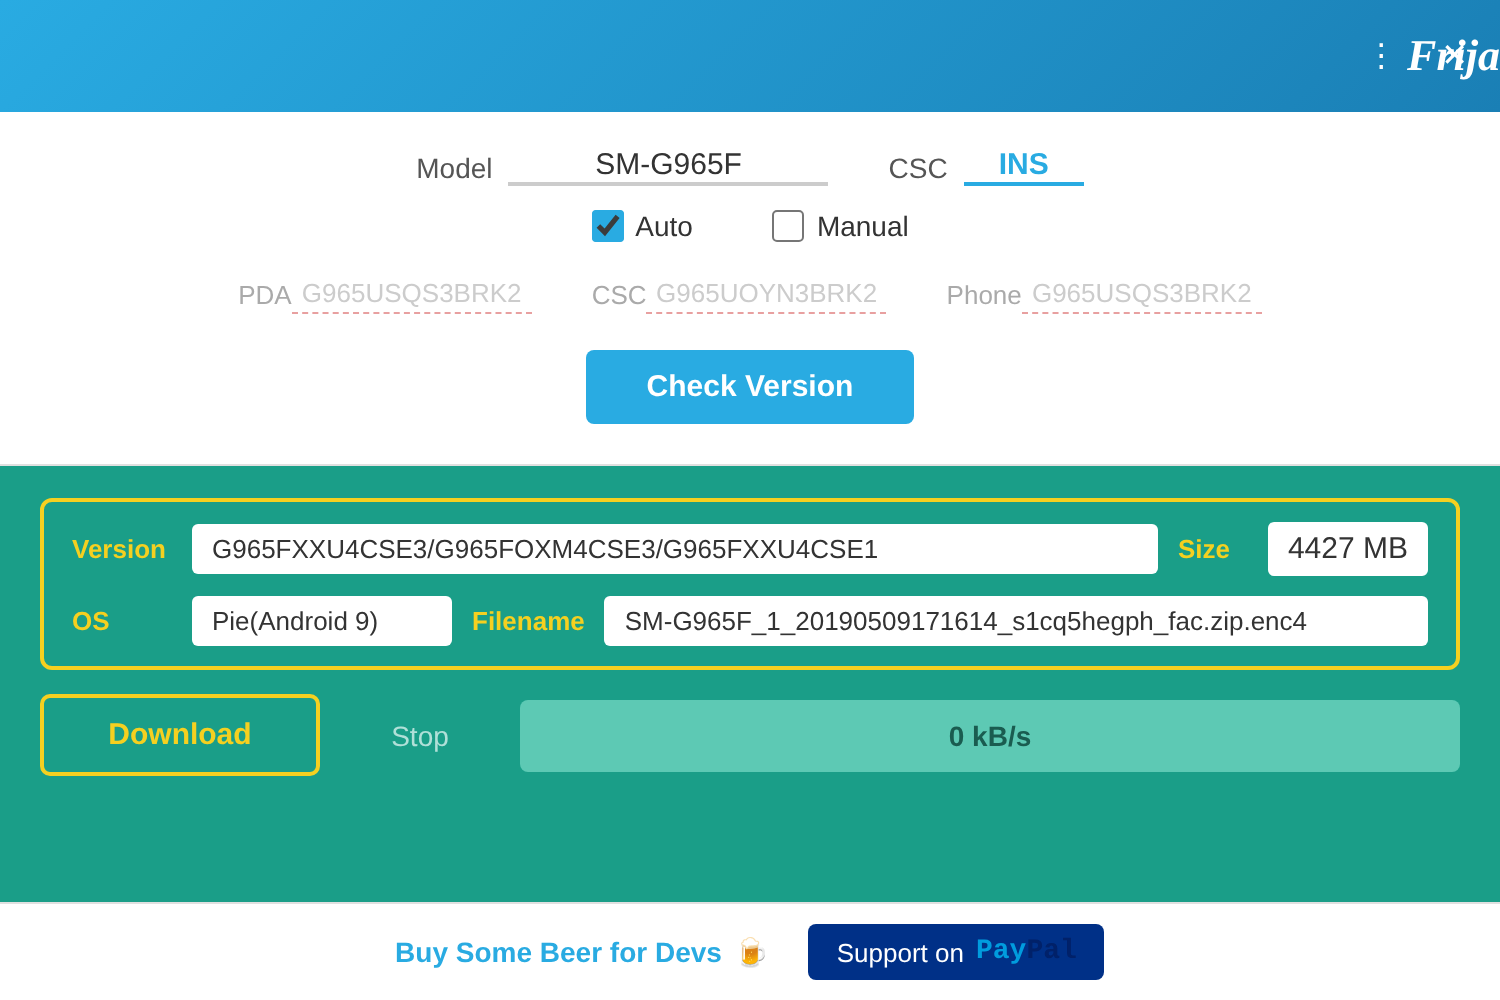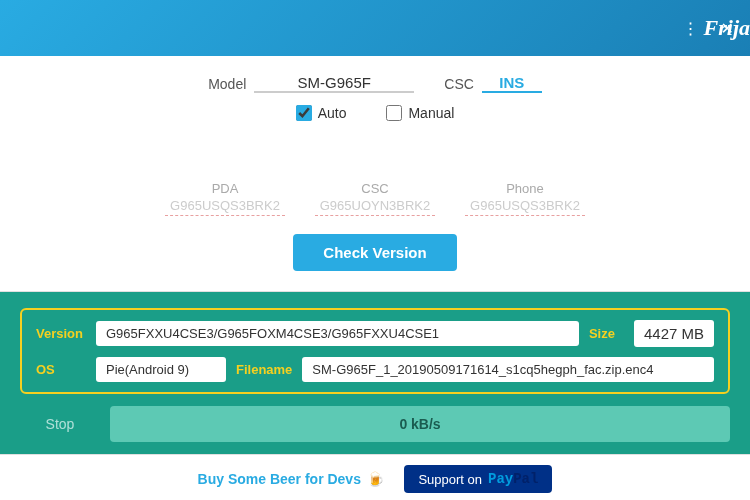--- a/index.html
+++ b/index.html
@@ -114,23 +114,22 @@
 
     .version-row {
       display: flex;
       align-items: center;
       justify-content: center;
       gap: 30px;
       margin-bottom: 18px;
     }
     .ver-field {
       display: flex;
-      flex-direction: column;
-      align-items: center;
-      margin-top: 42px;
+      flex-direction: row;
+      align-items: center;
     }
     .ver-label {
       font-size: 13px;
       color: #aaa;
       margin-bottom: 2px;
     }
     .ver-value {
       font-size: 13px;
       color: #ccc;
       border-bottom: 1px dashed #e8a0a0;
@@ -348,20 +347,21 @@
 
     <div class="info-row">
       <span class="info-label">OS</span>
       <span class="info-value" style="flex:0; min-width:130px;">Pie(Android 9)</span>
       <span class="info-label">Filename</span>
       <span class="info-value">SM-G965F_1_20190509171614_s1cq5hegph_fac.zip.enc4</span>
     </div>
   </div>
 
   <div class="action-row">
+    <button class="download-btn">Download</button>
     <button class="stop-btn">Stop</button>
     <div class="progress-bar">
       <span>0 kB/s</span>
     </div>
   </div>
 
 </div>
 
 <div class="footer">
   <span class="footer-text">

